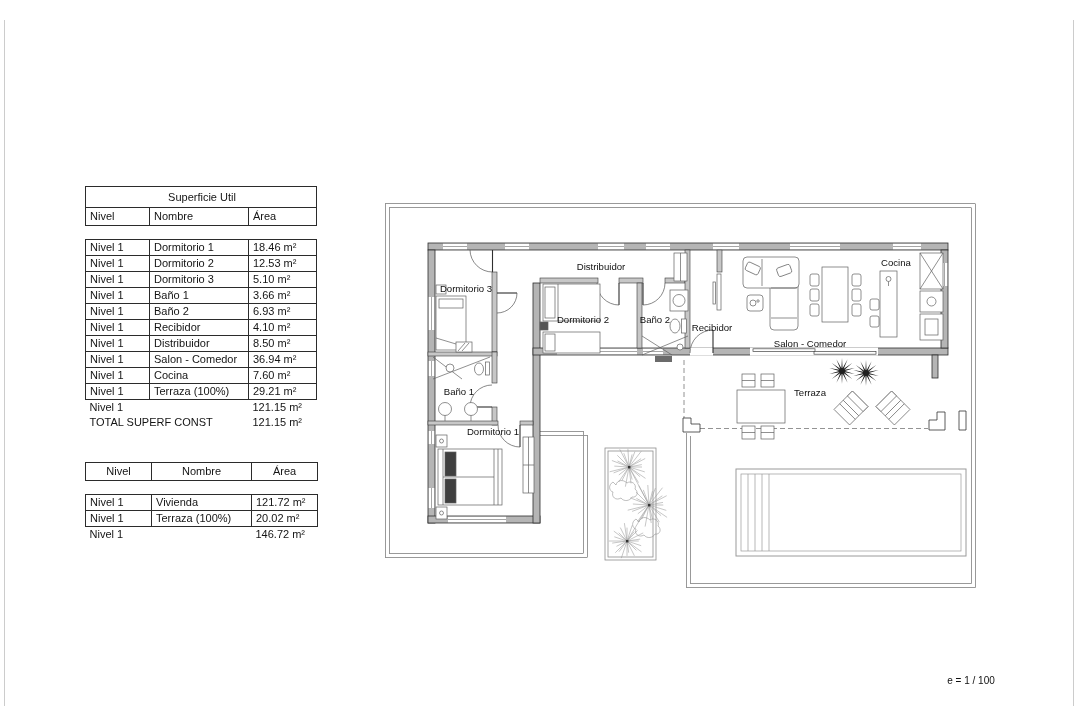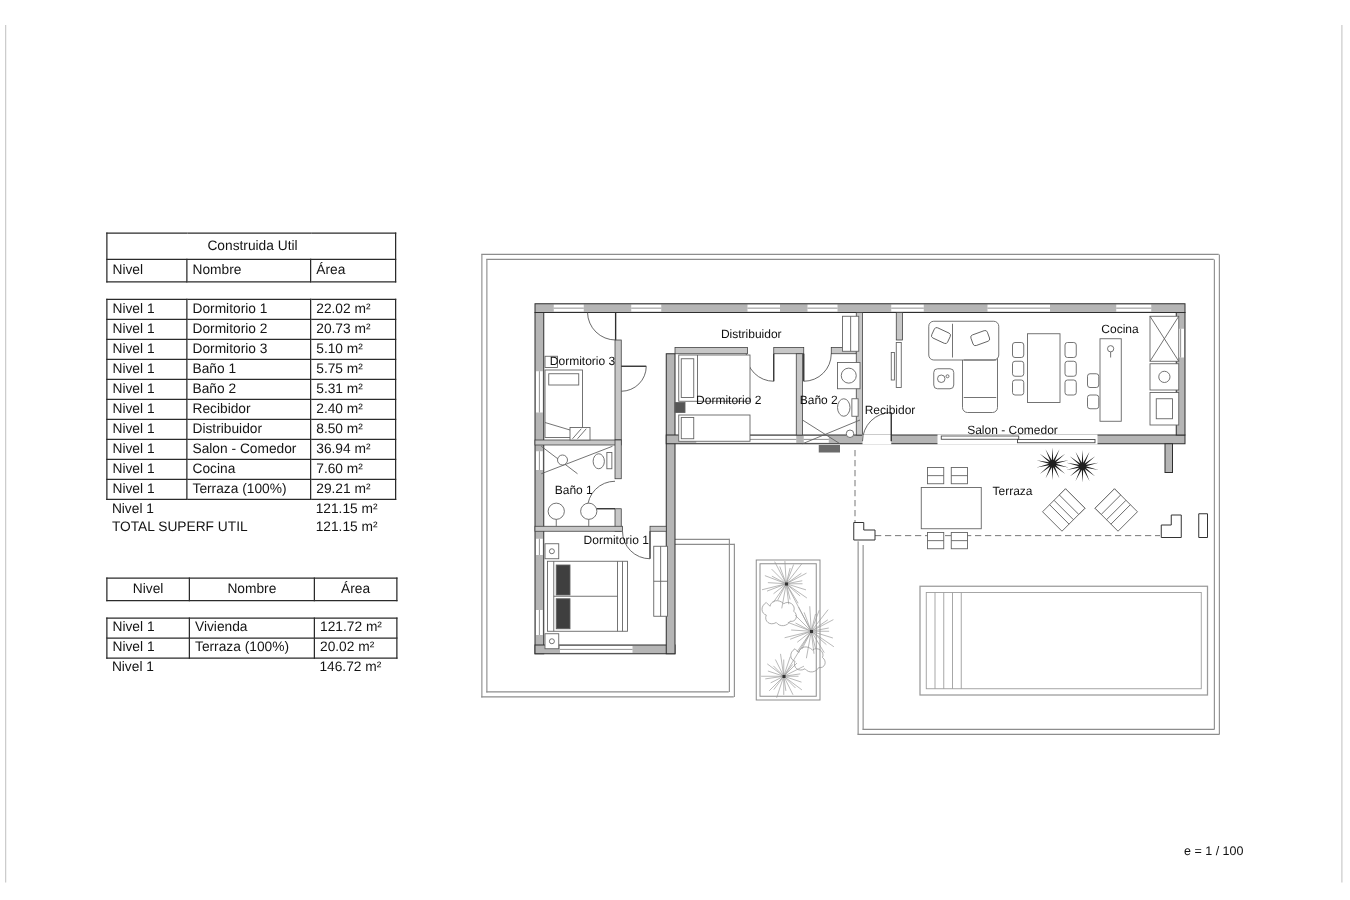--- a/index.html
+++ b/index.html
@@ -417,59 +417,59 @@
 </svg>
 
 <table class="areas" id="tbl-util">
   <colgroup>
         <col class="c1">
         <col class="c2">
         <col class="c3">
       </colgroup>
   <tbody>
         <tr class="box titlerow">
-          <td colspan="3">Construida Util</td>
+          <td colspan="3">Superficie Util</td>
         </tr>
   <tr class="box headrow">
     <td>Nivel</td>
     <td>Nombre</td>
     <td>Área</td>
   </tr>
   <tr class="spacer">
           <td colspan="3"></td>
         </tr>
   <tr class="box">
           <td>Nivel 1</td>
           <td>Dormitorio 1</td>
-          <td>22.02 m²</td>
+          <td>18.46 m²</td>
         </tr>
   <tr class="box">
           <td>Nivel 1</td>
           <td>Dormitorio 2</td>
-          <td>20.73 m²</td>
+          <td>12.53 m²</td>
         </tr>
   <tr class="box">
           <td>Nivel 1</td>
           <td>Dormitorio 3</td>
           <td>5.10 m²</td>
         </tr>
   <tr class="box">
           <td>Nivel 1</td>
           <td>Baño 1</td>
-          <td>5.75 m²</td>
+          <td>3.66 m²</td>
         </tr>
   <tr class="box">
           <td>Nivel 1</td>
           <td>Baño 2</td>
-          <td>5.31 m²</td>
+          <td>6.93 m²</td>
         </tr>
   <tr class="box">
           <td>Nivel 1</td>
           <td>Recibidor</td>
-          <td>2.40 m²</td>
+          <td>4.10 m²</td>
         </tr>
   <tr class="box">
           <td>Nivel 1</td>
           <td>Distribuidor</td>
           <td>8.50 m²</td>
         </tr>
   <tr class="box">
           <td>Nivel 1</td>
           <td>Salon - Comedor</td>
           <td>36.94 m²</td>
@@ -483,21 +483,21 @@
           <td>Nivel 1</td>
           <td>Terraza (100%)</td>
           <td>29.21 m²</td>
         </tr>
   <tr class="plain">
           <td>Nivel 1</td>
           <td></td>
           <td>121.15 m²</td>
         </tr>
   <tr class="plain">
-          <td colspan="2">TOTAL SUPERF UTIL</td>
+          <td colspan="2">TOTAL SUPERF CONST</td>
           <td>121.15 m²</td>
         </tr>
 </tbody>
     </table>
 
 <table class="areas" id="tbl-con">
   <colgroup>
         <col class="c1">
         <col class="c2">
         <col class="c3">

